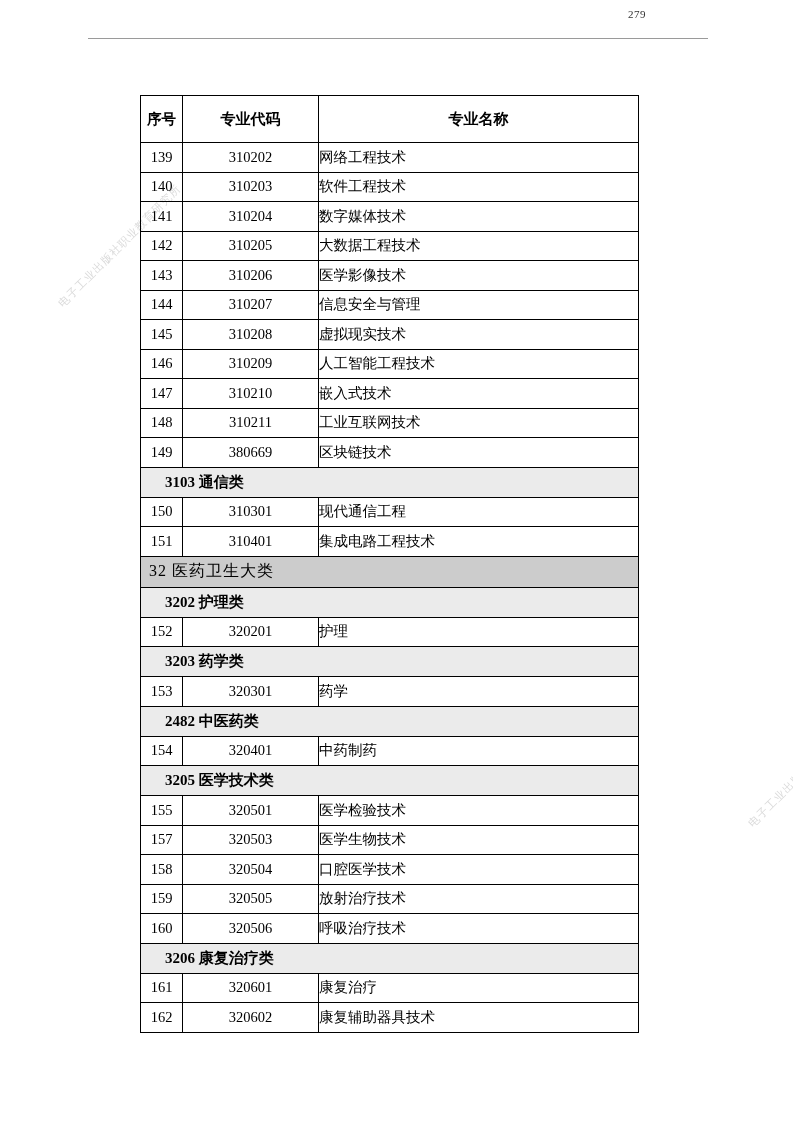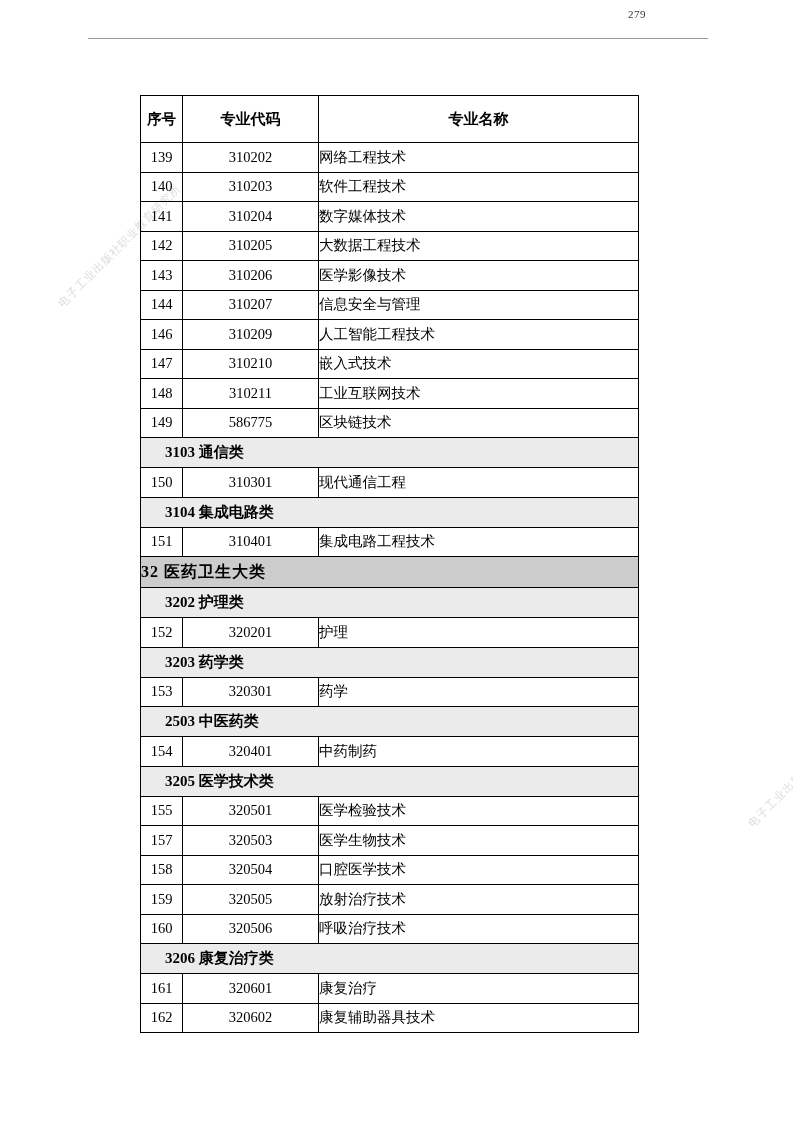--- a/index.html
+++ b/index.html
@@ -107,24 +107,24 @@
   tr.group td {
     background: #ebebeb;
     font-weight: bold;
     font-size: 15px;
     text-align: left;
     padding-left: 24px;
     height: 29px;
   }
   tr.bigcat td {
     background: #cccccc;
-    font-weight: bold;
+    font-weight: normal;
     font-size: 16px;
     text-align: left;
-    padding-left: 0;
+    padding-left: 8px;
     height: 30px;
     letter-spacing: 1px;
   }
 </style>
 </head>
 <body>
 
 <div class="page">
 
   <div class="page-number">279</div>
@@ -171,50 +171,52 @@
           <td class="seq">143</td>
           <td class="code">310206</td>
           <td class="name">医学影像技术</td>
         </tr>
         <tr>
           <td class="seq">144</td>
           <td class="code">310207</td>
           <td class="name">信息安全与管理</td>
         </tr>
         <tr>
+          <td class="seq">145</td>
+          <td class="code">310208</td>
+          <td class="name">虚拟现实技术</td>
+        </tr>
+        <tr>
           <td class="seq">146</td>
           <td class="code">310209</td>
           <td class="name">人工智能工程技术</td>
         </tr>
         <tr>
           <td class="seq">147</td>
           <td class="code">310210</td>
           <td class="name">嵌入式技术</td>
         </tr>
         <tr>
           <td class="seq">148</td>
           <td class="code">310211</td>
           <td class="name">工业互联网技术</td>
         </tr>
         <tr>
           <td class="seq">149</td>
-          <td class="code">586775</td>
+          <td class="code">380669</td>
           <td class="name">区块链技术</td>
         </tr>
         <tr class="group">
           <td colspan="3">3103 通信类</td>
         </tr>
         <tr>
           <td class="seq">150</td>
           <td class="code">310301</td>
           <td class="name">现代通信工程</td>
         </tr>
-        <tr class="group">
-          <td colspan="3">3104 集成电路类</td>
-        </tr>
         <tr>
           <td class="seq">151</td>
           <td class="code">310401</td>
           <td class="name">集成电路工程技术</td>
         </tr>
         <tr class="bigcat">
           <td colspan="3">32 医药卫生大类</td>
         </tr>
         <tr class="group">
           <td colspan="3">3202 护理类</td>
@@ -226,21 +228,21 @@
         </tr>
         <tr class="group">
           <td colspan="3">3203 药学类</td>
         </tr>
         <tr>
           <td class="seq">153</td>
           <td class="code">320301</td>
           <td class="name">药学</td>
         </tr>
         <tr class="group">
-          <td colspan="3">2503 中医药类</td>
+          <td colspan="3">2482 中医药类</td>
         </tr>
         <tr>
           <td class="seq">154</td>
           <td class="code">320401</td>
           <td class="name">中药制药</td>
         </tr>
         <tr class="group">
           <td colspan="3">3205 医学技术类</td>
         </tr>
         <tr>

